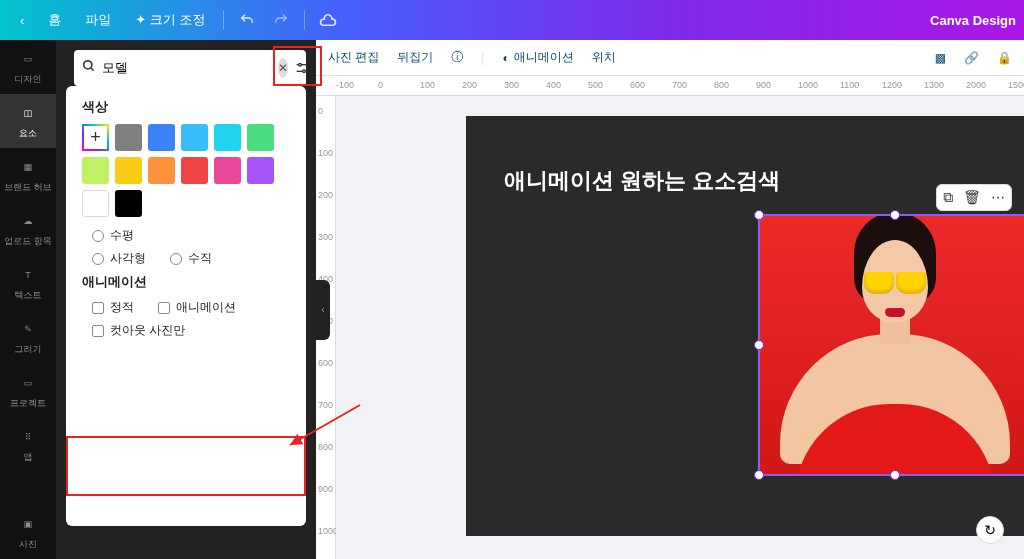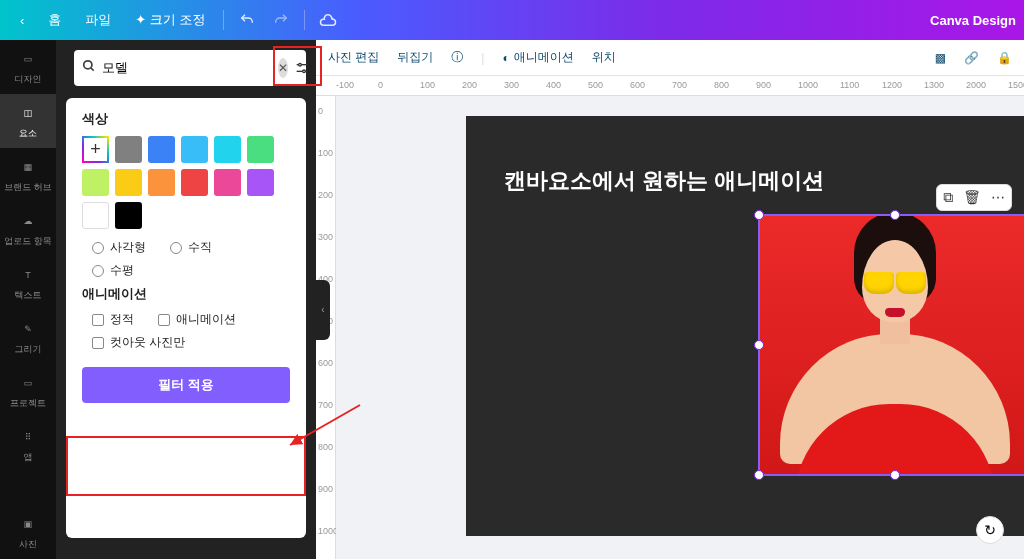--- a/index.html
+++ b/index.html
@@ -19,21 +19,21 @@
 .rail-ico { width:20px; height:20px; display:flex; align-items:center; justify-content:center; }
 
 
 .panel { position:absolute; left:56px; top:40px; bottom:0; width:260px; background:#222; padding:10px; overflow:hidden; }
 .search-wrap { background:#fff; border-radius:4px; height:36px; display:flex; align-items:center; padding:0 8px; position:relative;margin-left:8px; }
 .search-ico { color:#444; margin-right:6px; }
 .search-input { flex:1; border:none; outline:none; font-size:13px; }
 .clear-btn { width:20px; height:20px; border-radius:50%; background:#ddd; color:#555; display:flex; align-items:center; justify-content:center; font-size:12px; cursor:pointer; margin-right:6px; }
 .filter-btn { width:20px; height:20px; display:flex; align-items:center; justify-content:center; cursor:pointer; color:#333; }
 
-.filter-card { background:#fff; border-radius:6px; margin-top:12px; padding:6px 16px; height:440px; overflow:auto; font-size:13px; color:#222; }
+.filter-card { background:#fff; border-radius:6px; padding:6px 16px; height:440px; overflow:auto; font-size:13px; color:#222; }
 .filter-card h4 { font-size:13px; font-weight:bold; margin:6px 0 8px 0; }
 .swatches { display:flex; flex-wrap:wrap; gap:6px; margin-bottom:10px; }
 .swatch { width:27px; height:27px; border-radius:3px; cursor:pointer; }
 .swatch.add { background:#fff; border:2px solid; border-image:linear-gradient(45deg,#ff00c8,#7d2ae8,#00c4cc,#ffe600) 1; display:flex; align-items:center; justify-content:center; font-size:18px; color:#333; }
 .opt-row { display:flex; gap:24px; margin:6px 0 6px 10px; }
 .opt { display:flex; align-items:center; gap:6px; font-size:12px; cursor:pointer; }
 .radio { width:12px; height:12px; border:1px solid #888; border-radius:50%; }
 .chk { width:12px; height:12px; border:1px solid #888; border-radius:2px; }
 .apply-btn { width:100%; height:36px; background:#825eff; color:#fff; border:none; border-radius:4px; font-size:13px; font-weight:bold; cursor:pointer; margin-top:10px; }
 
@@ -178,33 +178,33 @@
         <div class="swatch" style="background: rgb(239, 68, 68);"></div>
         <div class="swatch" style="background: rgb(236, 72, 153);"></div>
         <div class="swatch" style="background: rgb(168, 85, 247);"></div>
         <div class="swatch" style="background: rgb(255, 255, 255); border: 1px solid rgb(221, 221, 221);"></div>
         <div class="swatch" style="background: rgb(0, 0, 0);"></div>
       </div>
 
     <div class="opt-row">
       <label class="opt">
           <span class="radio"></span>
+          <span>수평</span>
+        </label>
+    </div>
+    <div class="opt-row">
+      <label class="opt">
+          <span class="radio"></span>
           <span>사각형</span>
         </label>
       <label class="opt">
           <span class="radio"></span>
           <span>수직</span>
         </label>
     </div>
-    <div class="opt-row">
-      <label class="opt">
-          <span class="radio"></span>
-          <span>수평</span>
-        </label>
-    </div>
 
     <h4>애니메이션</h4>
     <div class="opt-row">
       <label class="opt">
           <span class="chk"></span>
           <span>정적</span>
         </label>
       <label class="opt">
           <span class="chk"></span>
           <span>애니메이션</span>
@@ -212,21 +212,20 @@
     </div>
 
     <div class="opt-row">
       <label class="opt">
           <span class="chk"></span>
           <span>컷아웃 사진만</span>
         </label>
     </div>
 
 
-    <button class="apply-btn">필터 적용</button>
   </div>
 </div>
 
 <div class="collapse">‹</div>
 
 <div class="anno-box1"></div>
 <div class="anno-box2"></div>
 <svg class="arrow">
     <defs>
       <marker id="ah" markerWidth="8" markerHeight="8" refX="6" refY="3" orient="auto">
@@ -280,21 +279,21 @@
         <span class="tick" style="top: 178px;">400</span>
         <span class="tick" style="top: 220px;">500</span>
         <span class="tick" style="top: 262px;">600</span>
         <span class="tick" style="top: 304px;">700</span>
         <span class="tick" style="top: 346px;">800</span>
         <span class="tick" style="top: 388px;">900</span>
         <span class="tick" style="top: 430px;">1000</span>
       </div>
     <div class="canvas-inner">
       <div class="page">
-        <div class="page-title">캔바요소에서 원하는 애니메이션</div>
+        <div class="page-title">애니메이션 원하는 요소검색</div>
         <div class="img-box">
           <div class="model">
             <div class="shoulders"></div>
             <div class="dress"></div>
             <div class="neck"></div>
             <div class="hair"></div>
             <div class="bun"></div>
             <div class="face"></div>
             <div class="glasses">
                 <div class="lens left"></div>

